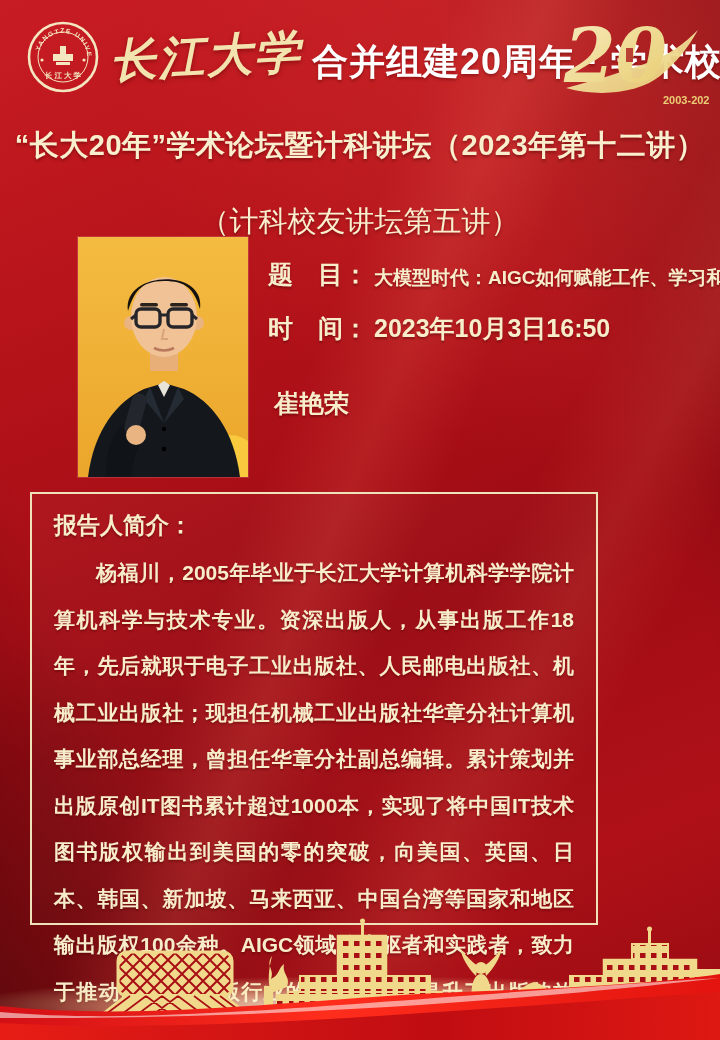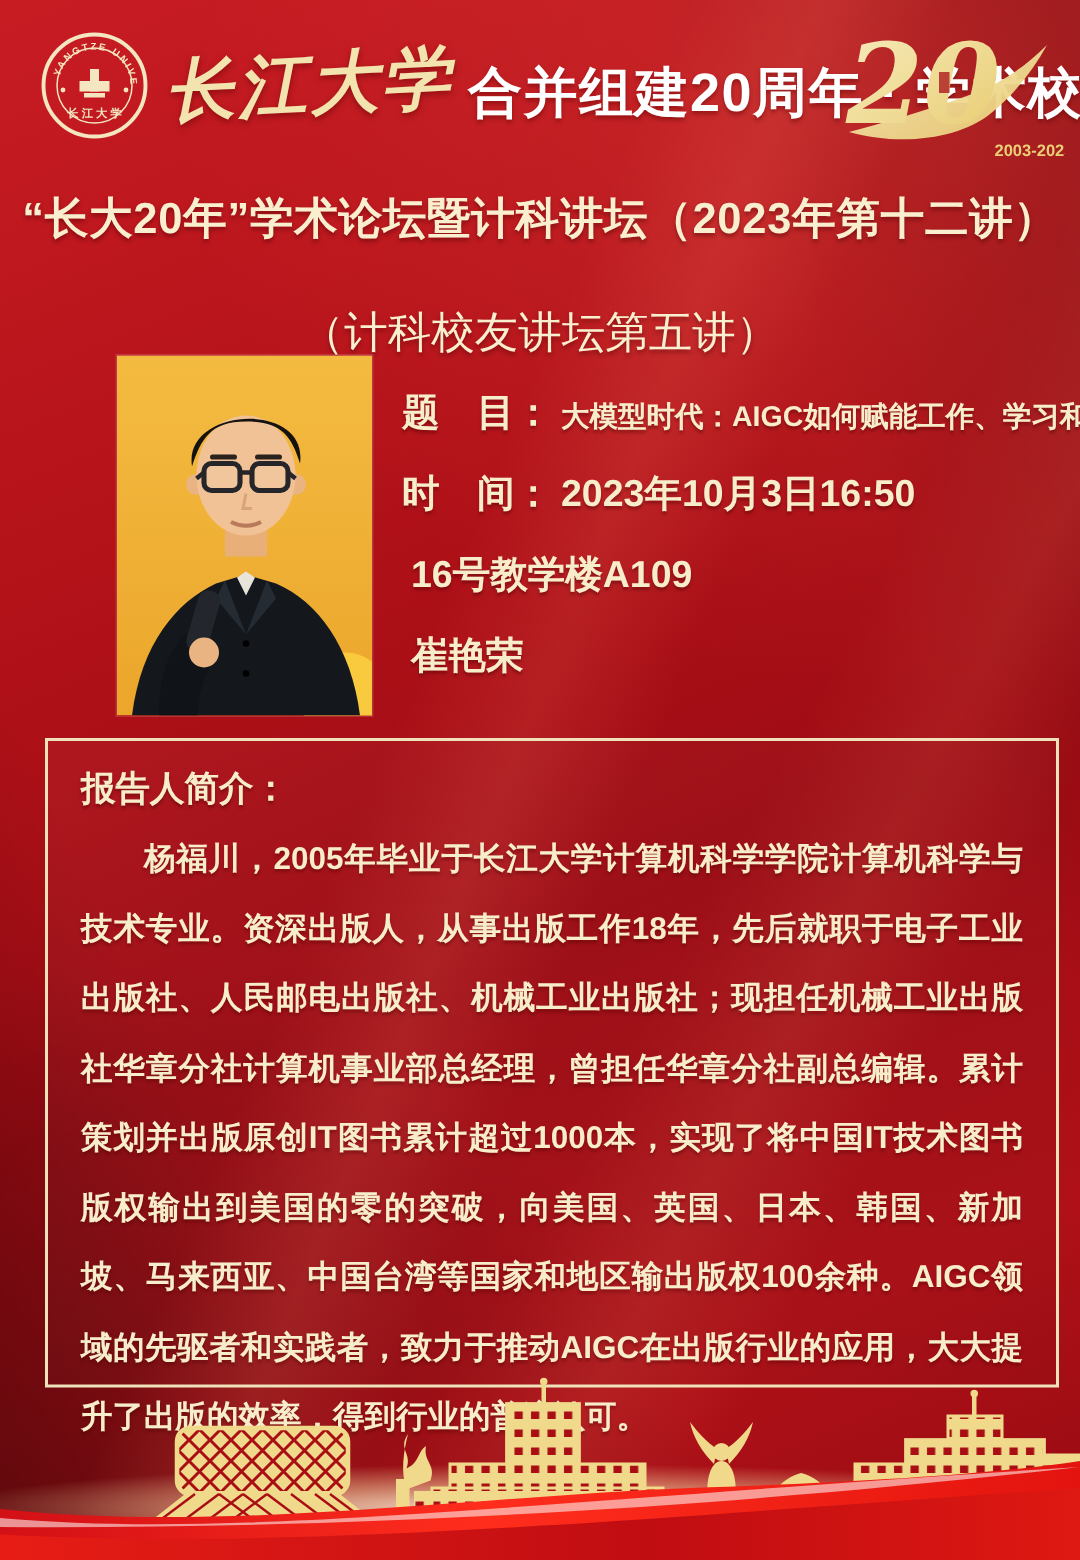--- a/index.html
+++ b/index.html
@@ -55,21 +55,21 @@
   .photo{ position:absolute; left:78px; top:237px; width:170px; height:240px;
           box-shadow:0 0 0 1px rgba(255,255,255,.15); }
   .info{ position:absolute; left:268px; top:258px; width:442px; }
   .info-row{ display:flex; align-items:flex-end; margin-bottom:21px; white-space:nowrap; }
   .info-label{ font-size:25px; font-weight:bold; color:#f7edcb; white-space:pre; text-shadow:0 2px 2px rgba(70,0,0,.4); }
   .info-value{ font-size:25px; font-weight:bold; color:#f7edcb; margin-left:6px; text-shadow:0 2px 2px rgba(70,0,0,.4); }
   .info-value.small{ font-size:19px; }
 
   
   .bio-box{
-    position:absolute; left:30px; top:492px; width:676px; height:433px;
+    position:absolute; left:30px; top:492px; width:568px; height:433px;
     border:2px solid #efe2bb; padding:12px 22px 0 22px;
     background:linear-gradient(150deg, rgba(255,255,255,.03), rgba(0,0,0,.05));
   }
   .bio-heading{ font-size:23px; font-weight:bold; color:#f7edcb; margin-top:4px; text-shadow:0 2px 2px rgba(70,0,0,.4); }
   .bio-text{
     margin-top:9px; font-size:21px; font-weight:bold; color:#f7edcb;
     line-height:46.5px; text-align:justify; text-indent:2em;
     text-shadow:0 2px 2px rgba(70,0,0,.35);
   }
 
@@ -173,21 +173,20 @@
   <div class="info">
     <div class="info-row">
       <span class="info-label">题　目：</span>
       <span class="info-value small">大模型时代：AIGC如何赋能工作、学习和生活</span>
     </div>
     <div class="info-row">
       <span class="info-label">时　间：</span>
       <span class="info-value">2023年10月3日16:50</span>
     </div>
     <div class="info-row">
-      <span class="info-value">16号教学楼A109</span>
     </div>
     <div class="info-row">
       <span class="info-value">崔艳荣</span>
     </div>
   </div>
 
   <div class="bio-box">
     <div class="bio-heading">报告人简介：</div>
     <div class="bio-text">杨福川，2005年毕业于长江大学计算机科学学院计算机科学与技术专业。资深出版人，从事出版工作18年，先后就职于电子工业出版社、人民邮电出版社、机械工业出版社；现担任机械工业出版社华章分社计算机事业部总经理，曾担任华章分社副总编辑。累计策划并出版原创IT图书累计超过1000本，实现了将中国IT技术图书版权输出到美国的零的突破，向美国、英国、日本、韩国、新加坡、马来西亚、中国台湾等国家和地区输出版权100余种。AIGC领域的先驱者和实践者，致力于推动AIGC在出版行业的应用，大大提升了出版的效率，得到行业的普遍认可。</div>
   </div>

